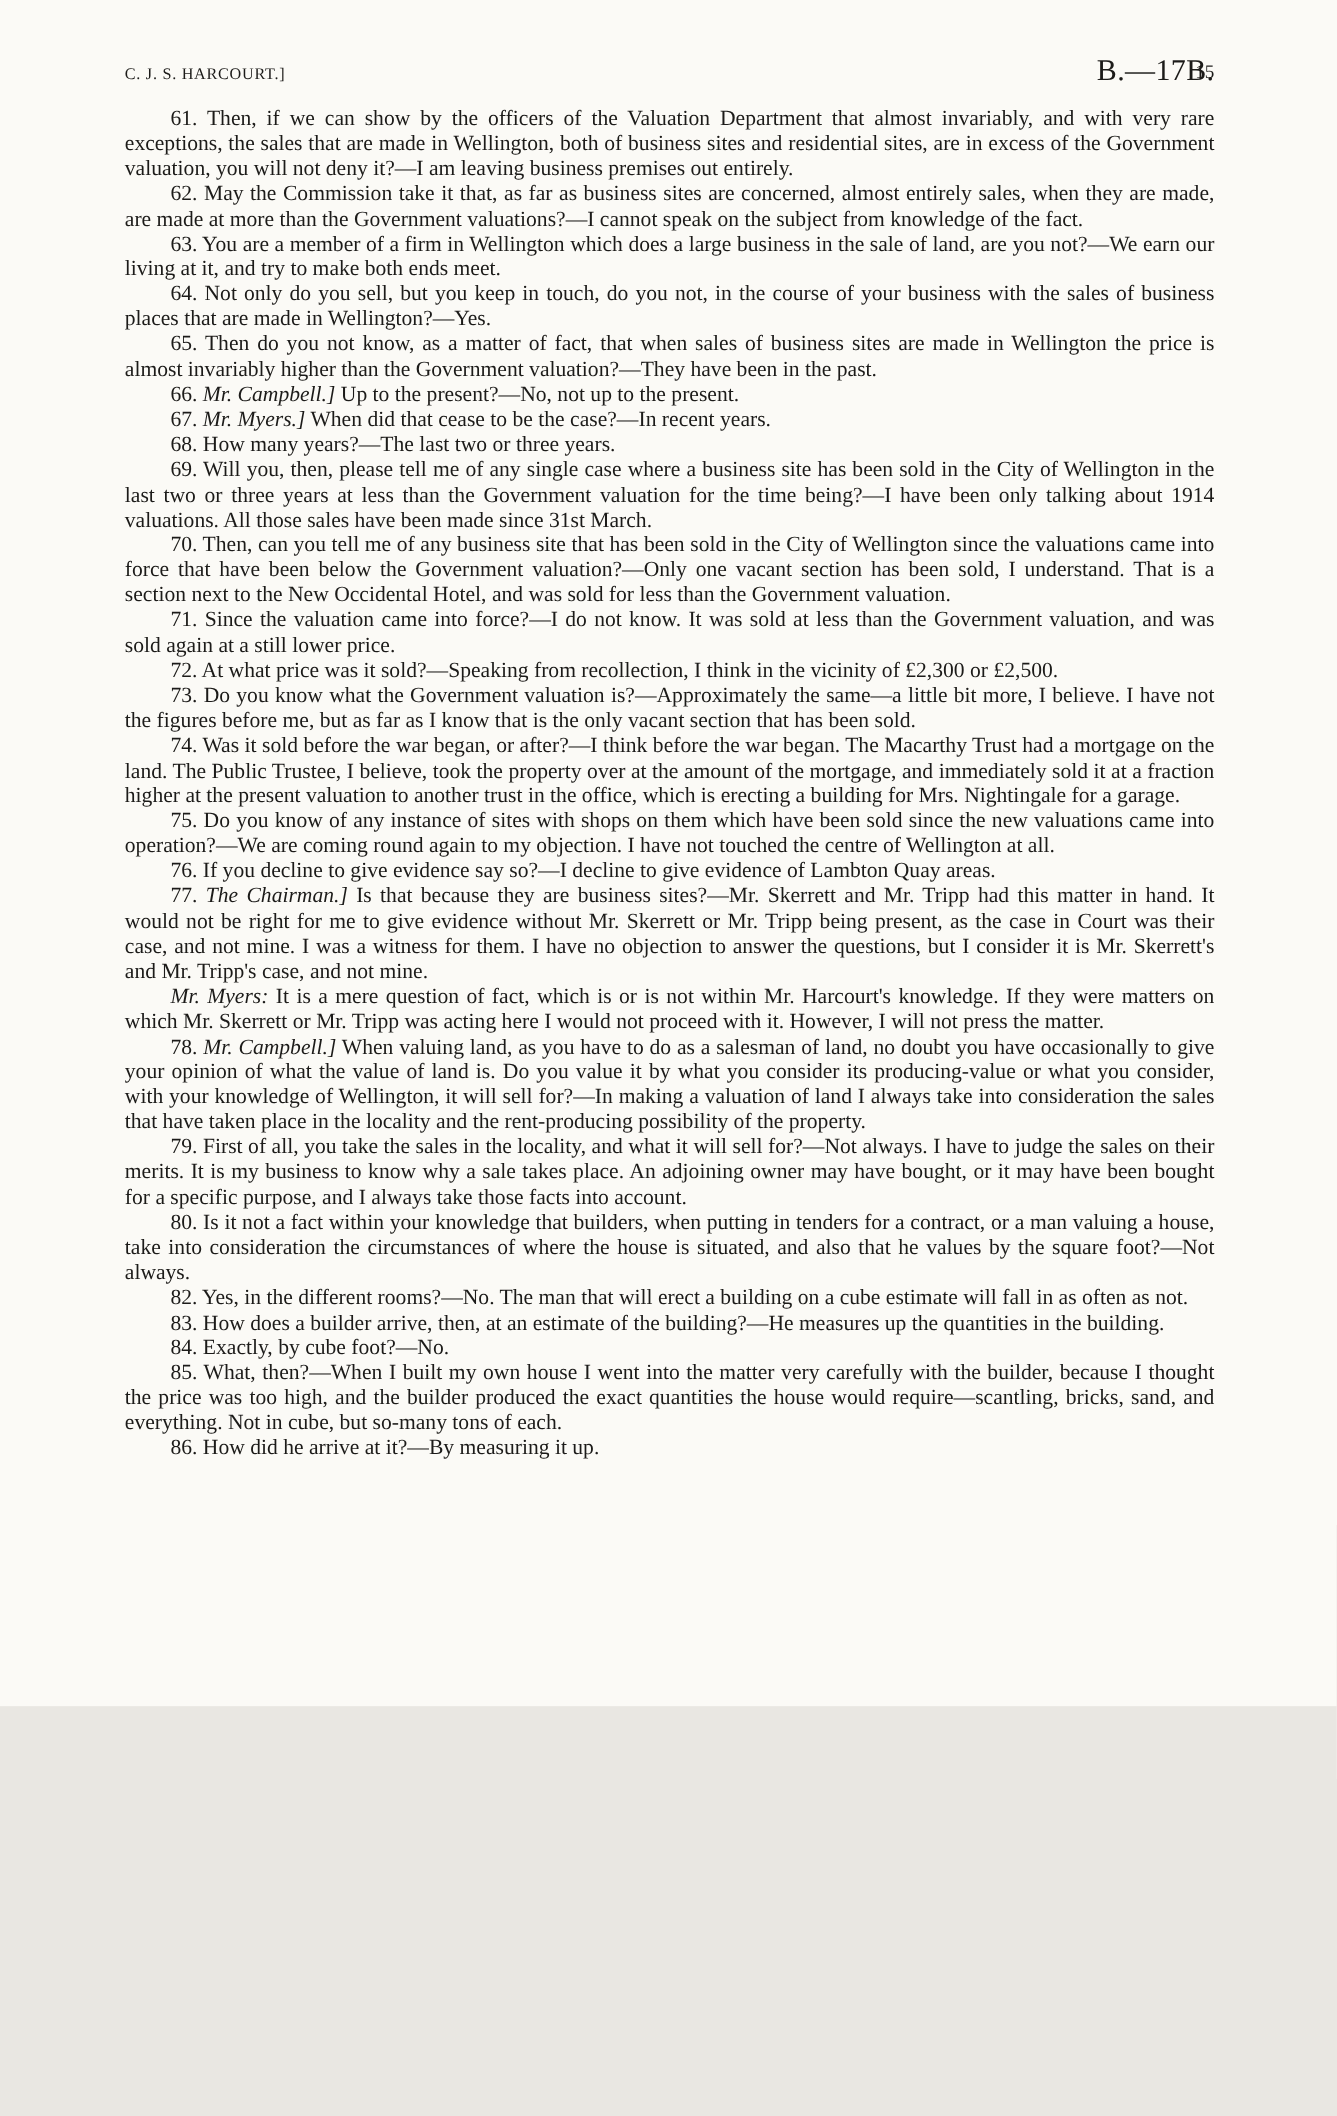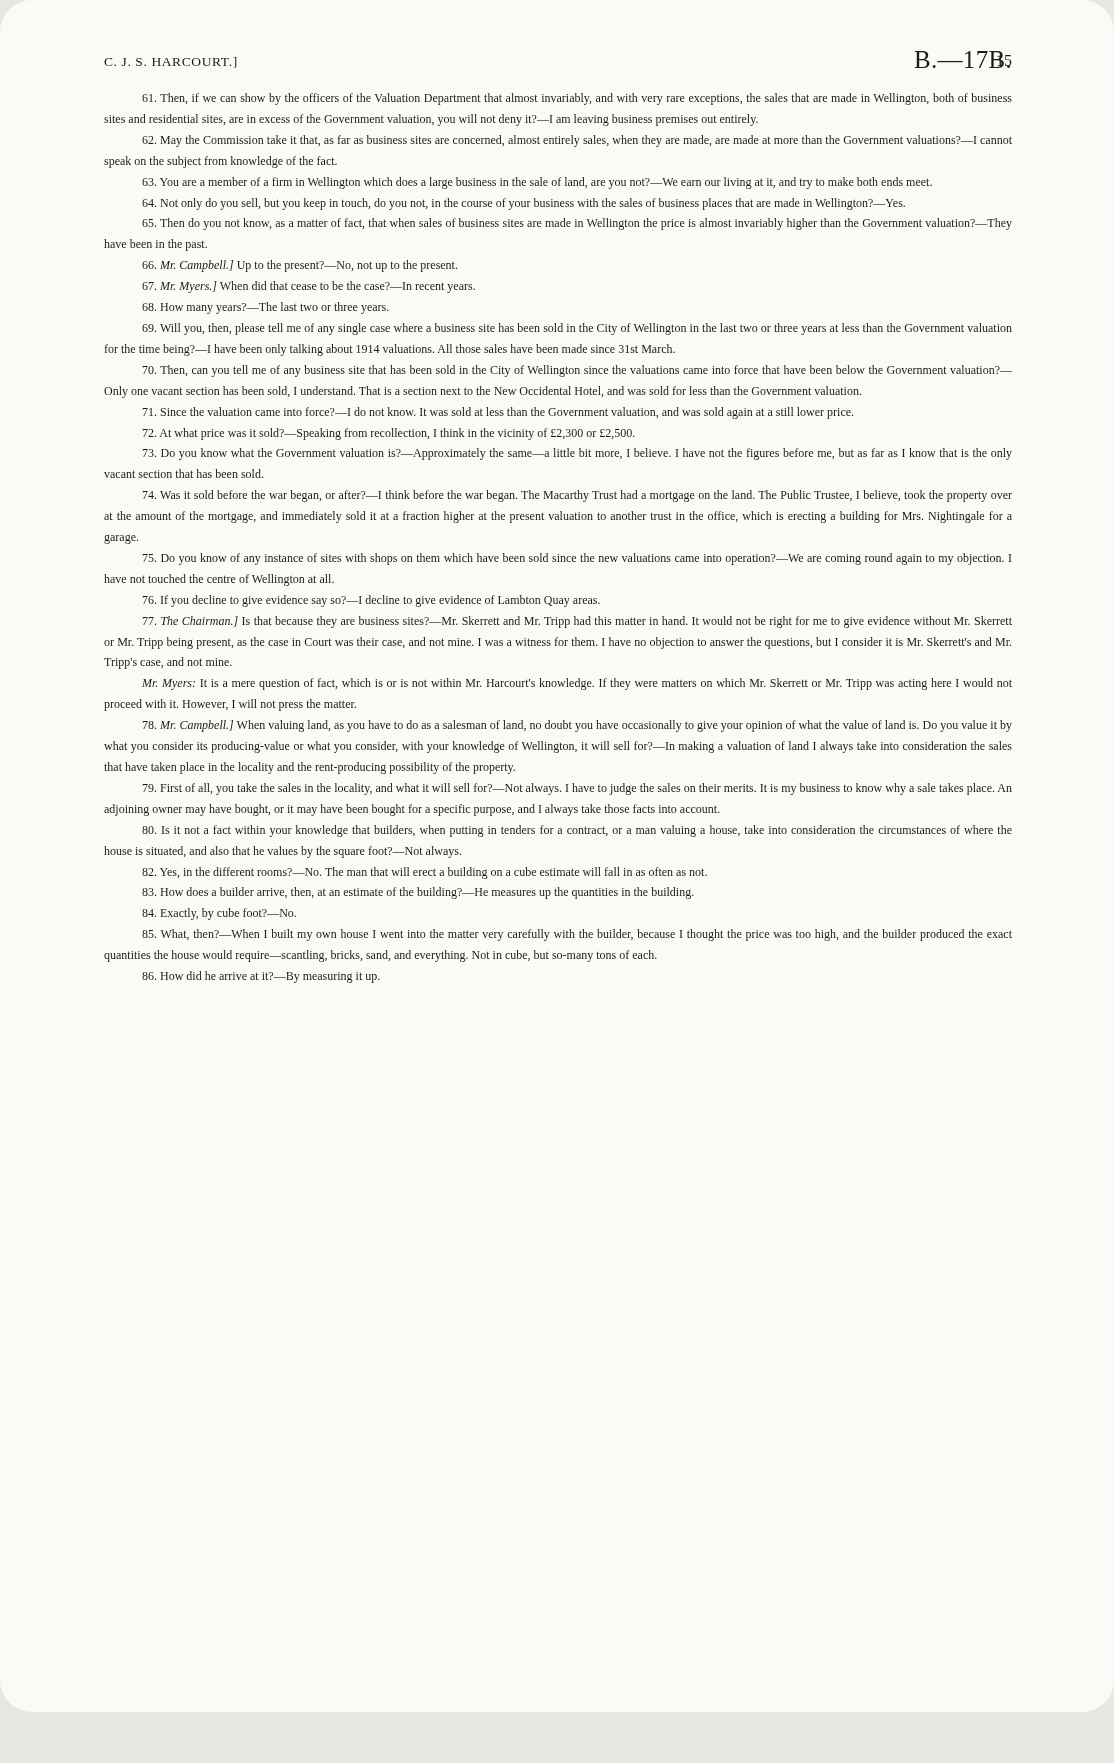--- a/index.html
+++ b/index.html
@@ -4,25 +4,24 @@
 <style>
   * { margin: 0; padding: 0; box-sizing: border-box; }
   html, body { background: #e9e7e2; }
   body {
     font-family: "Liberation Serif", "DejaVu Serif", serif;
     color: #1c1b19;
   }
   .page {
     position: relative;
     width: 1114px;
-    height: 1712px;
+    height: 1422px;
     margin: 0 auto;
     background: #fbfaf6;
     overflow: hidden;
-    border-radius: 32px;
   }
   .running-header {
     position: absolute;
     top: 46px;
     left: 104px;
     width: 908px;
     height: 28px;
   }
   .running-header .hdr-left {
     position: absolute;
@@ -45,21 +44,21 @@
     top: 0;
     font-size: 25px;
     letter-spacing: 0.3px;
     text-align: center;
   }
   .doc-body {
     position: absolute;
     top: 88px;
     left: 104px;
     width: 908px;
-    font-size: 12px;
+    font-size: 18px;
     line-height: 20.9px;
     text-align: justify;
     text-justify: inter-word;
   }
   .doc-body p.qa {
     text-indent: 38px;
   }
   .doc-body em.speaker {
   }
 </style>

